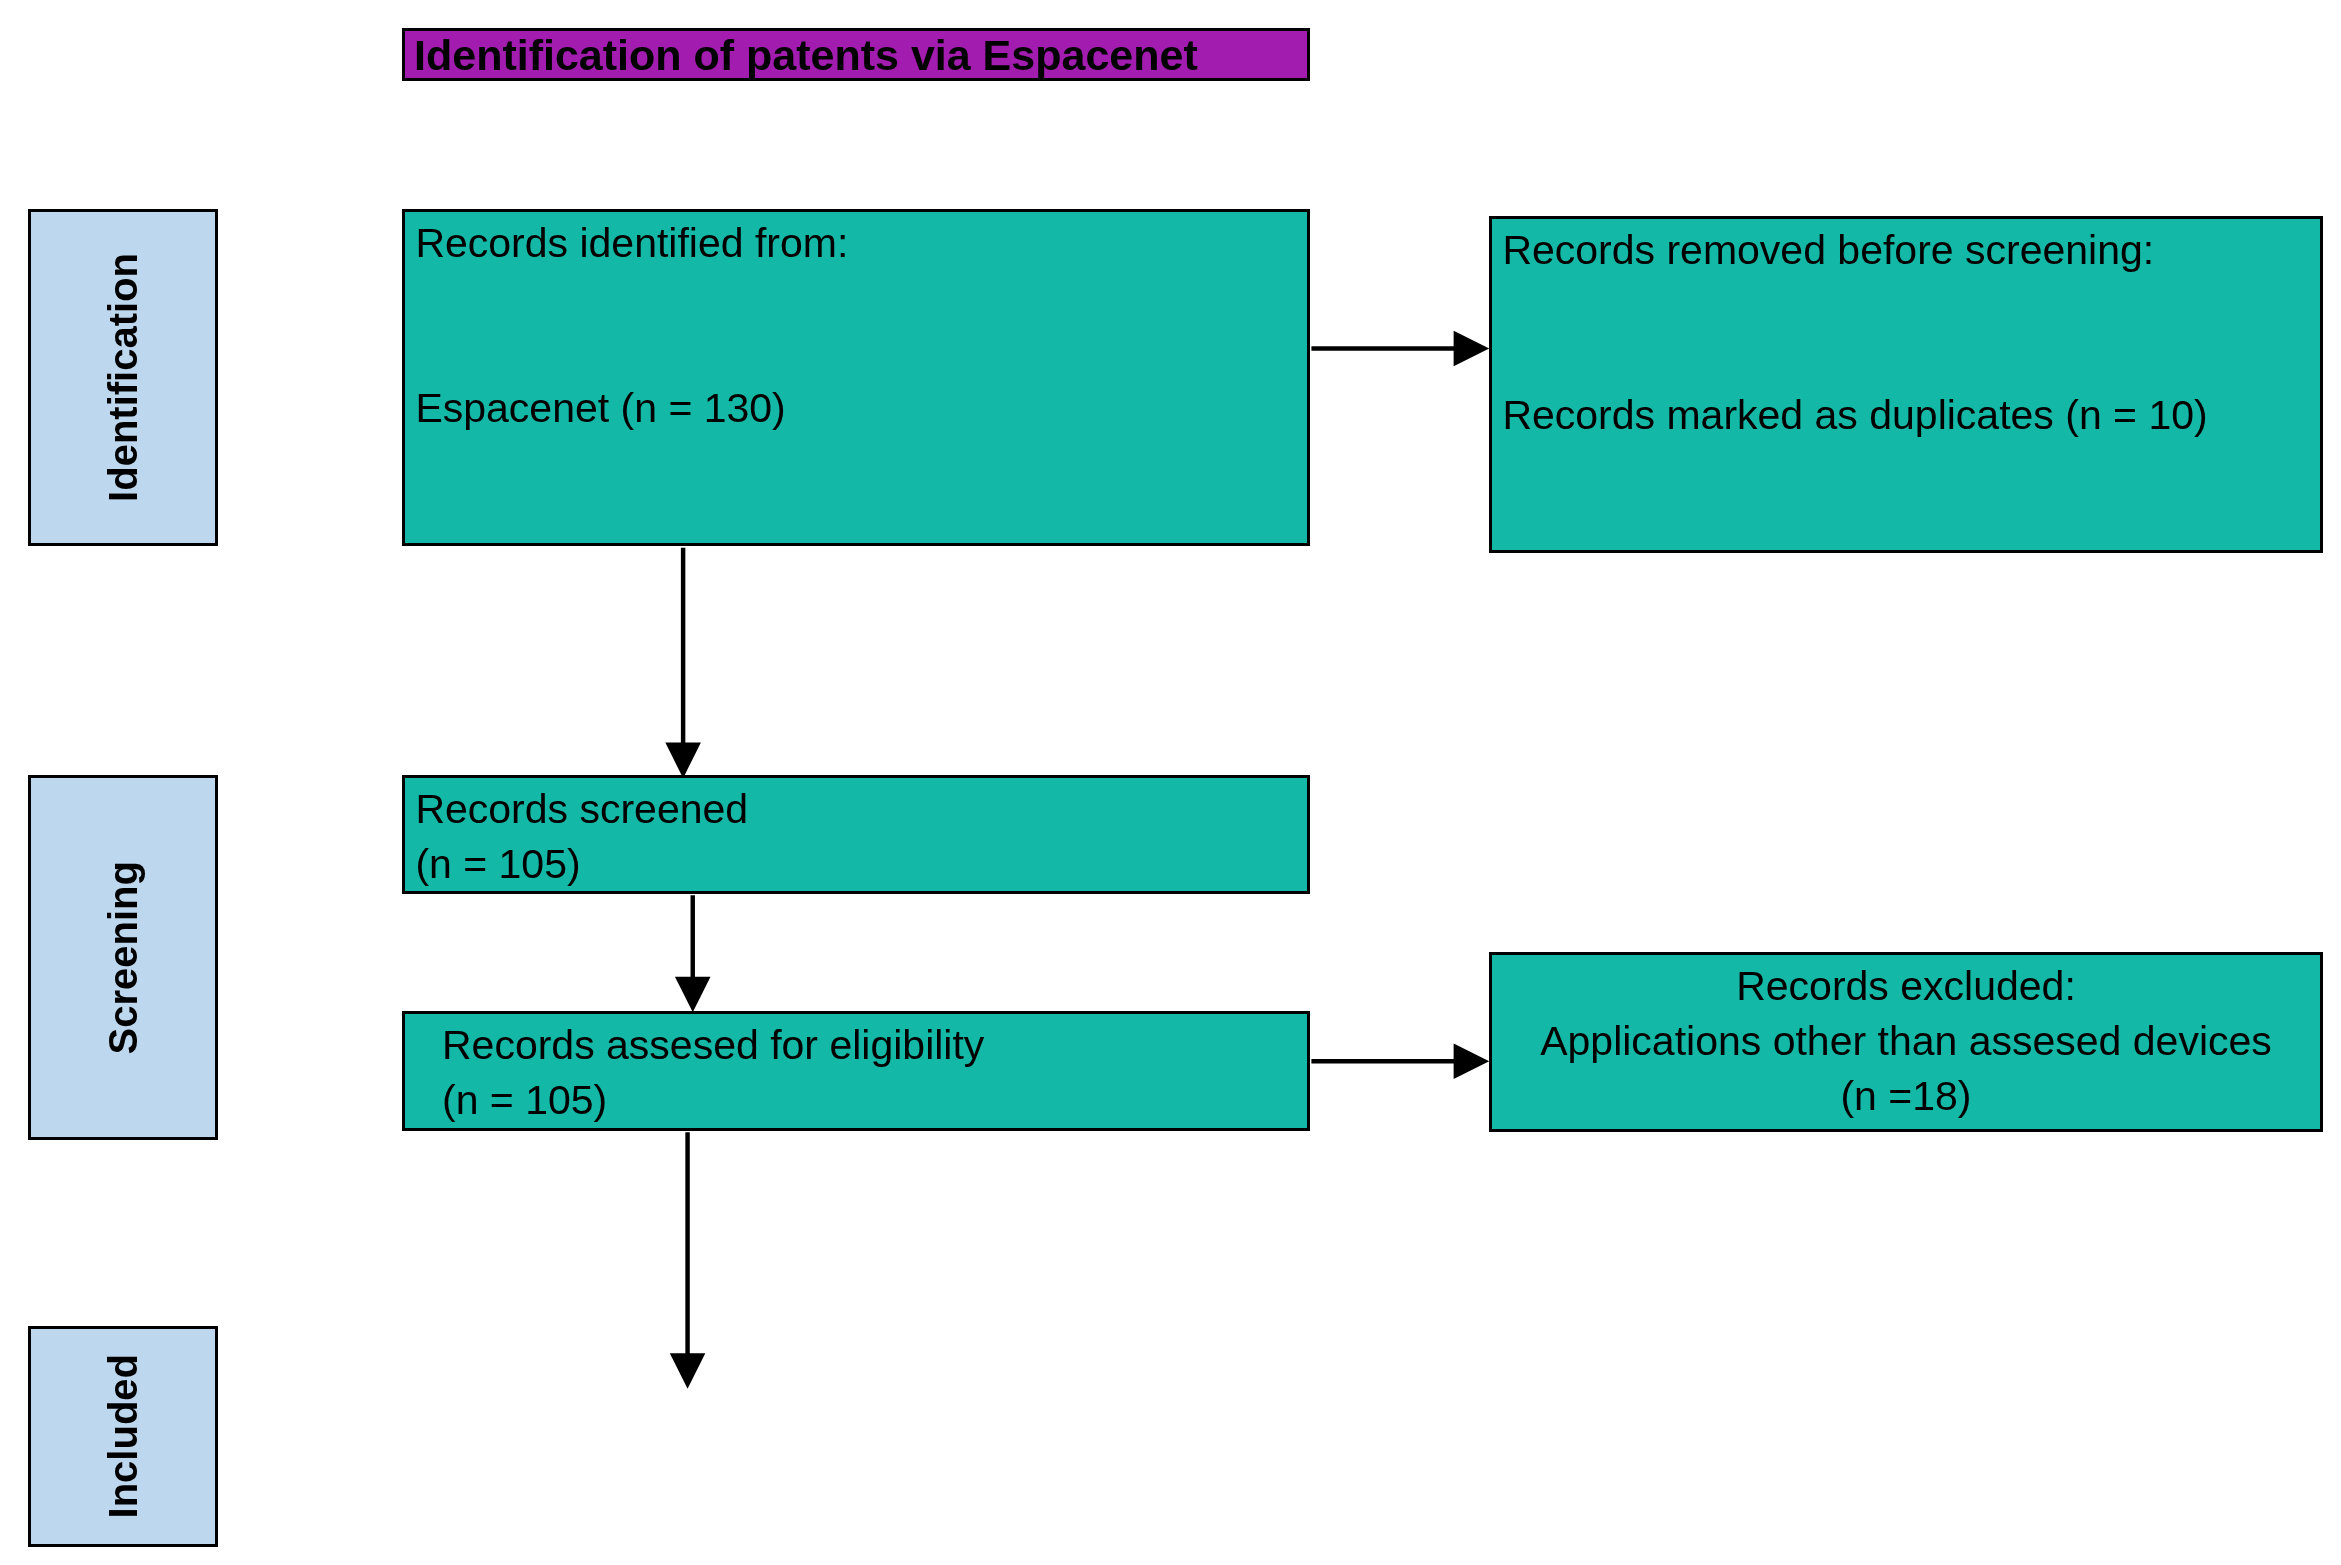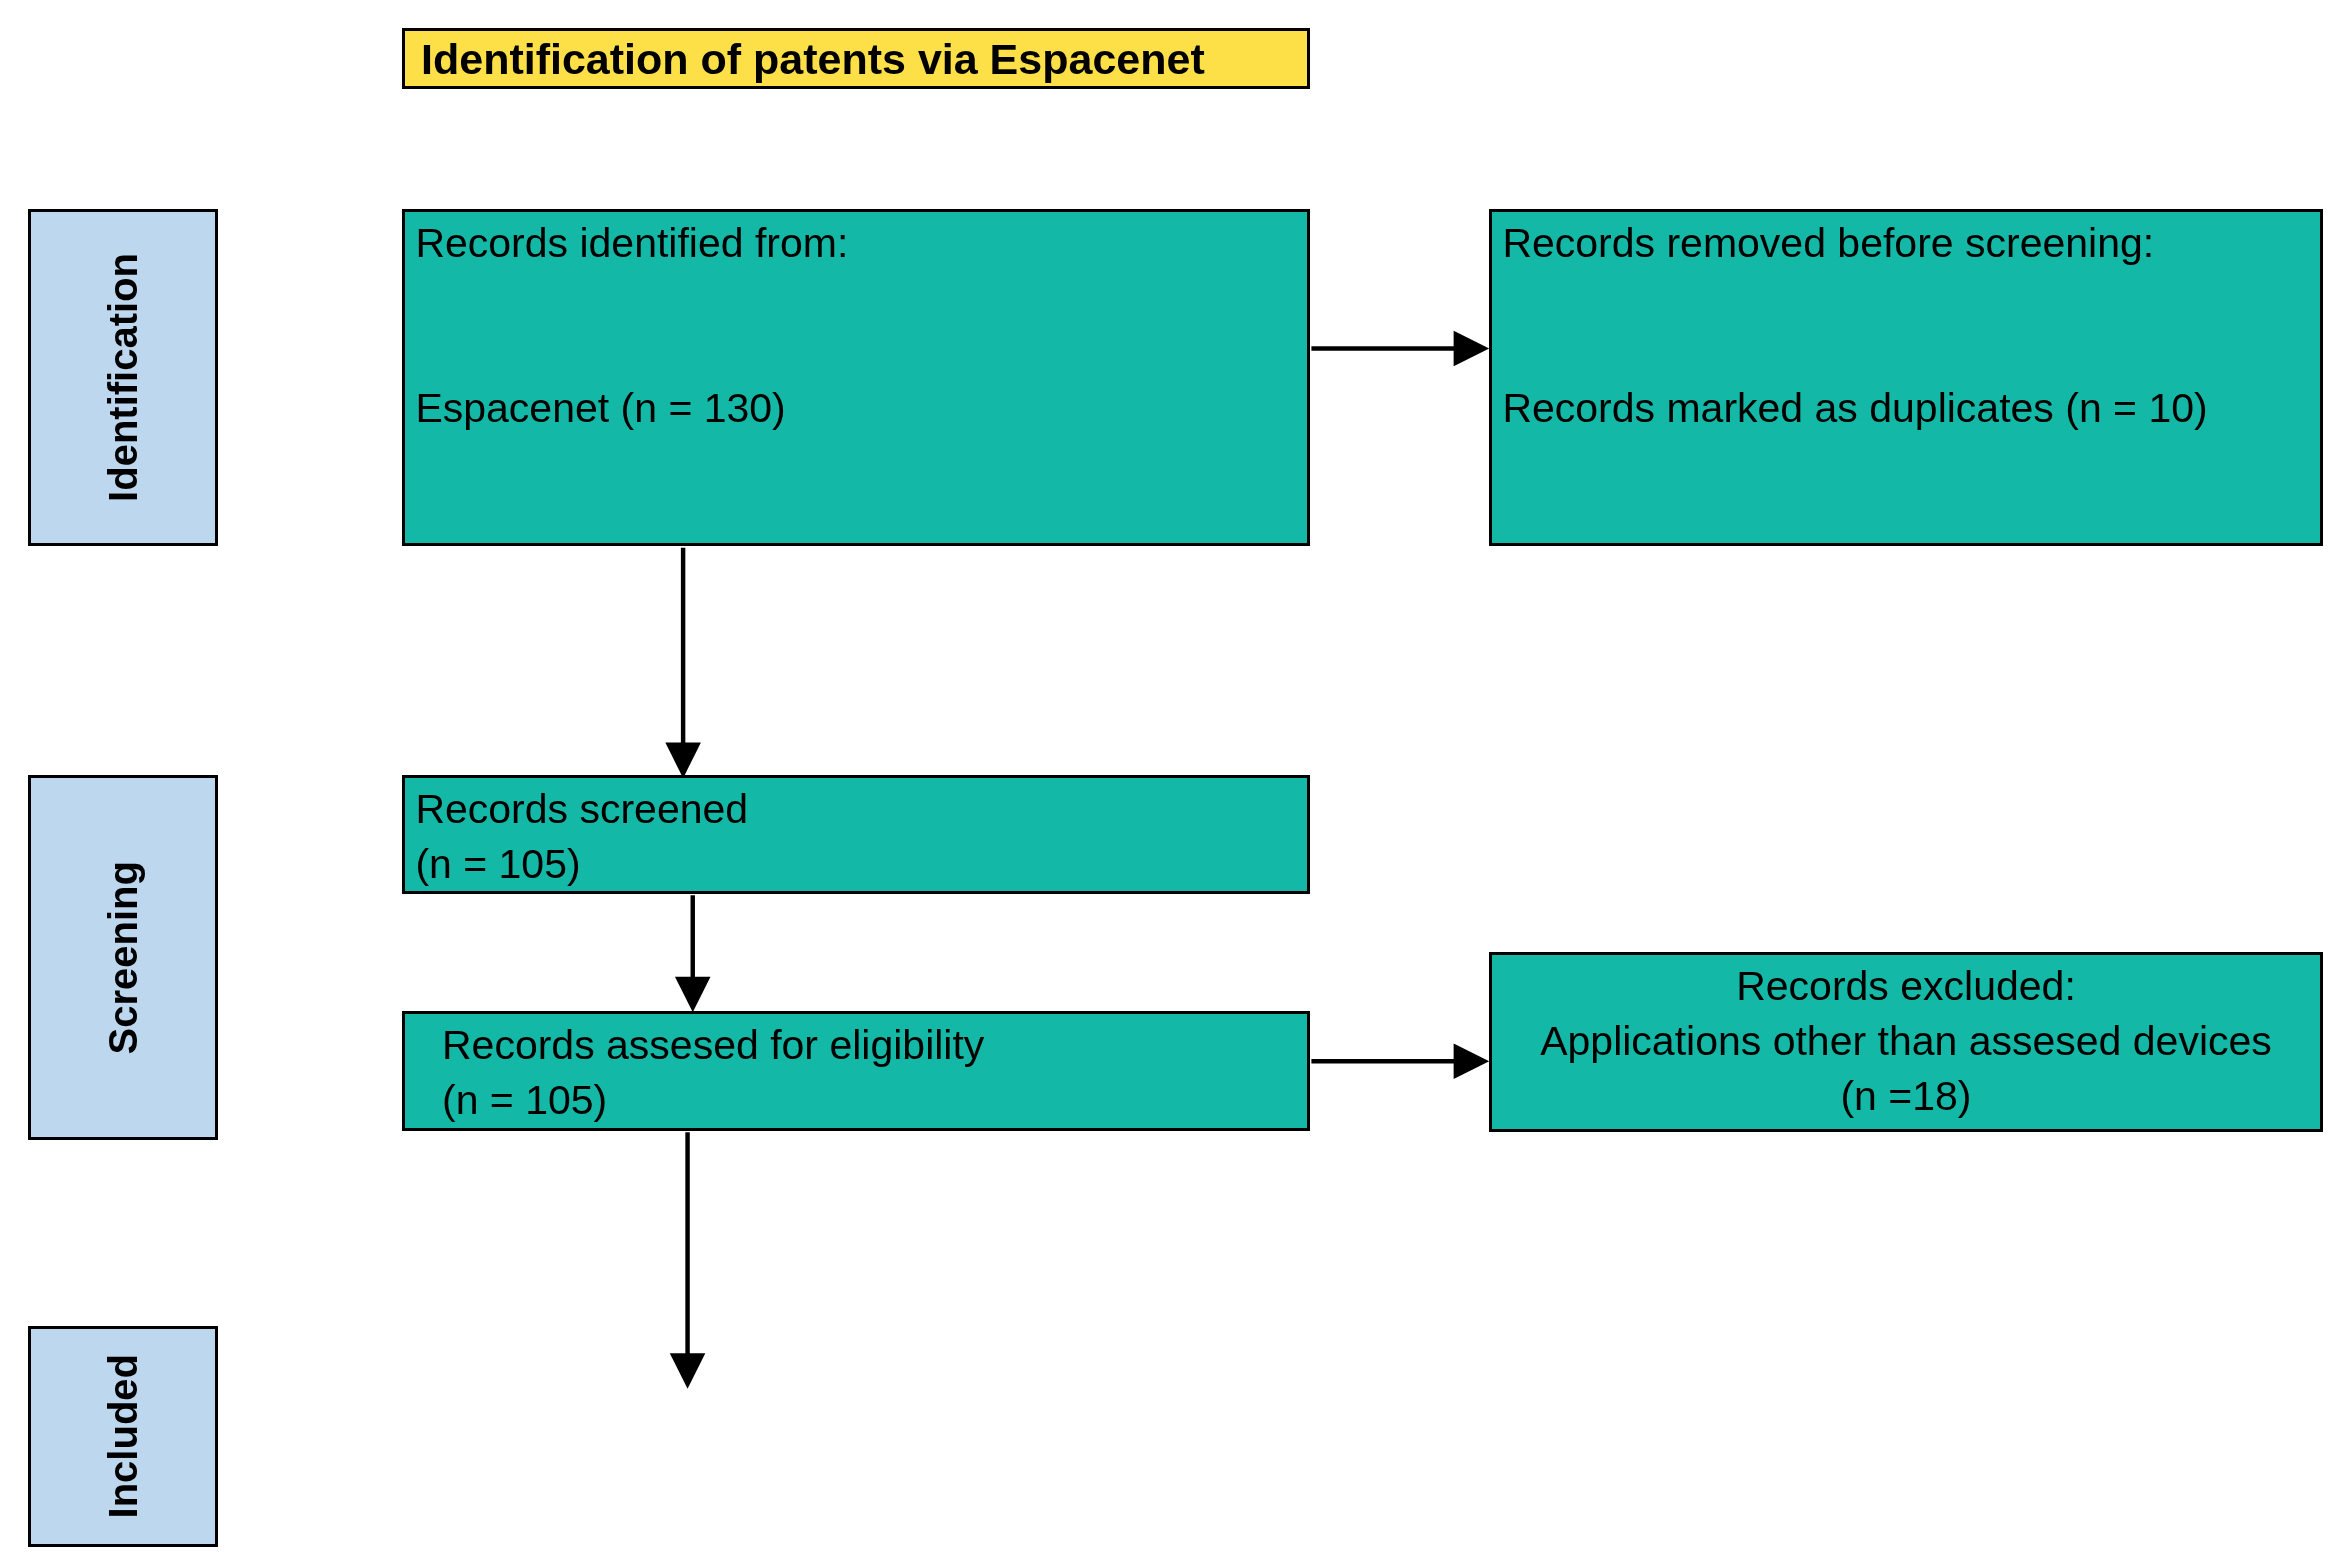--- a/index.html
+++ b/index.html
@@ -5,25 +5,25 @@
   html,body{margin:0;padding:0;background:#ffffff;}
   #canvas{
     position:relative;
     width:2342px;height:1566px;
     background:#ffffff;
     font-family:"Liberation Sans", sans-serif;
     color:#000000;
     overflow:hidden;
   }
   .title-banner{
-    position:absolute;left:402px;top:28px;width:908px;height:61px;
-    background:#fde047;border:3.7px solid #000;box-sizing:border-box;
+    position:absolute;left:402px;top:28px;width:908px;height:53px;
+    background:#a21caf;border:3.7px solid #000;box-sizing:border-box;
     display:flex;align-items:center;
     font-weight:bold;font-size:43px;line-height:50px;
-    padding-left:16px;white-space:nowrap;
+    padding-left:9px;white-space:nowrap;
   }
   .stage{
     position:absolute;left:28px;width:190px;
     background:#BDD7EE;border:3.7px solid #000;box-sizing:border-box;
     display:flex;align-items:center;justify-content:center;
   }
   .stage .vtext{
     writing-mode:vertical-rl;
     transform:rotate(180deg);
     font-weight:bold;font-size:40px;
@@ -69,21 +69,21 @@
     <div class="line">Records screened</div>
     <div class="line">(n = 105)</div>
   </div>
 
   <div class="box" style="left:402px;top:1011px;width:908px;height:120px;padding-left:37px;">
     <div class="line">Records assesed for eligibility</div>
     <div class="line">(n = 105)</div>
   </div>
 
 
-  <div class="box" style="left:1489px;top:209px;width:834px;height:337px;">
+  <div class="box" style="left:1489px;top:216px;width:834px;height:337px;">
     <div class="line">Records removed before screening:</div>
     <div class="note">Records marked as duplicates (n = 10)</div>
   </div>
 
   <div class="box" style="left:1489px;top:952px;width:834px;height:180px;text-align:center;">
     <div class="line">Records excluded:</div>
     <div class="line">Applications other than assesed devices</div>
     <div class="line">(n =18)</div>
   </div>
 

